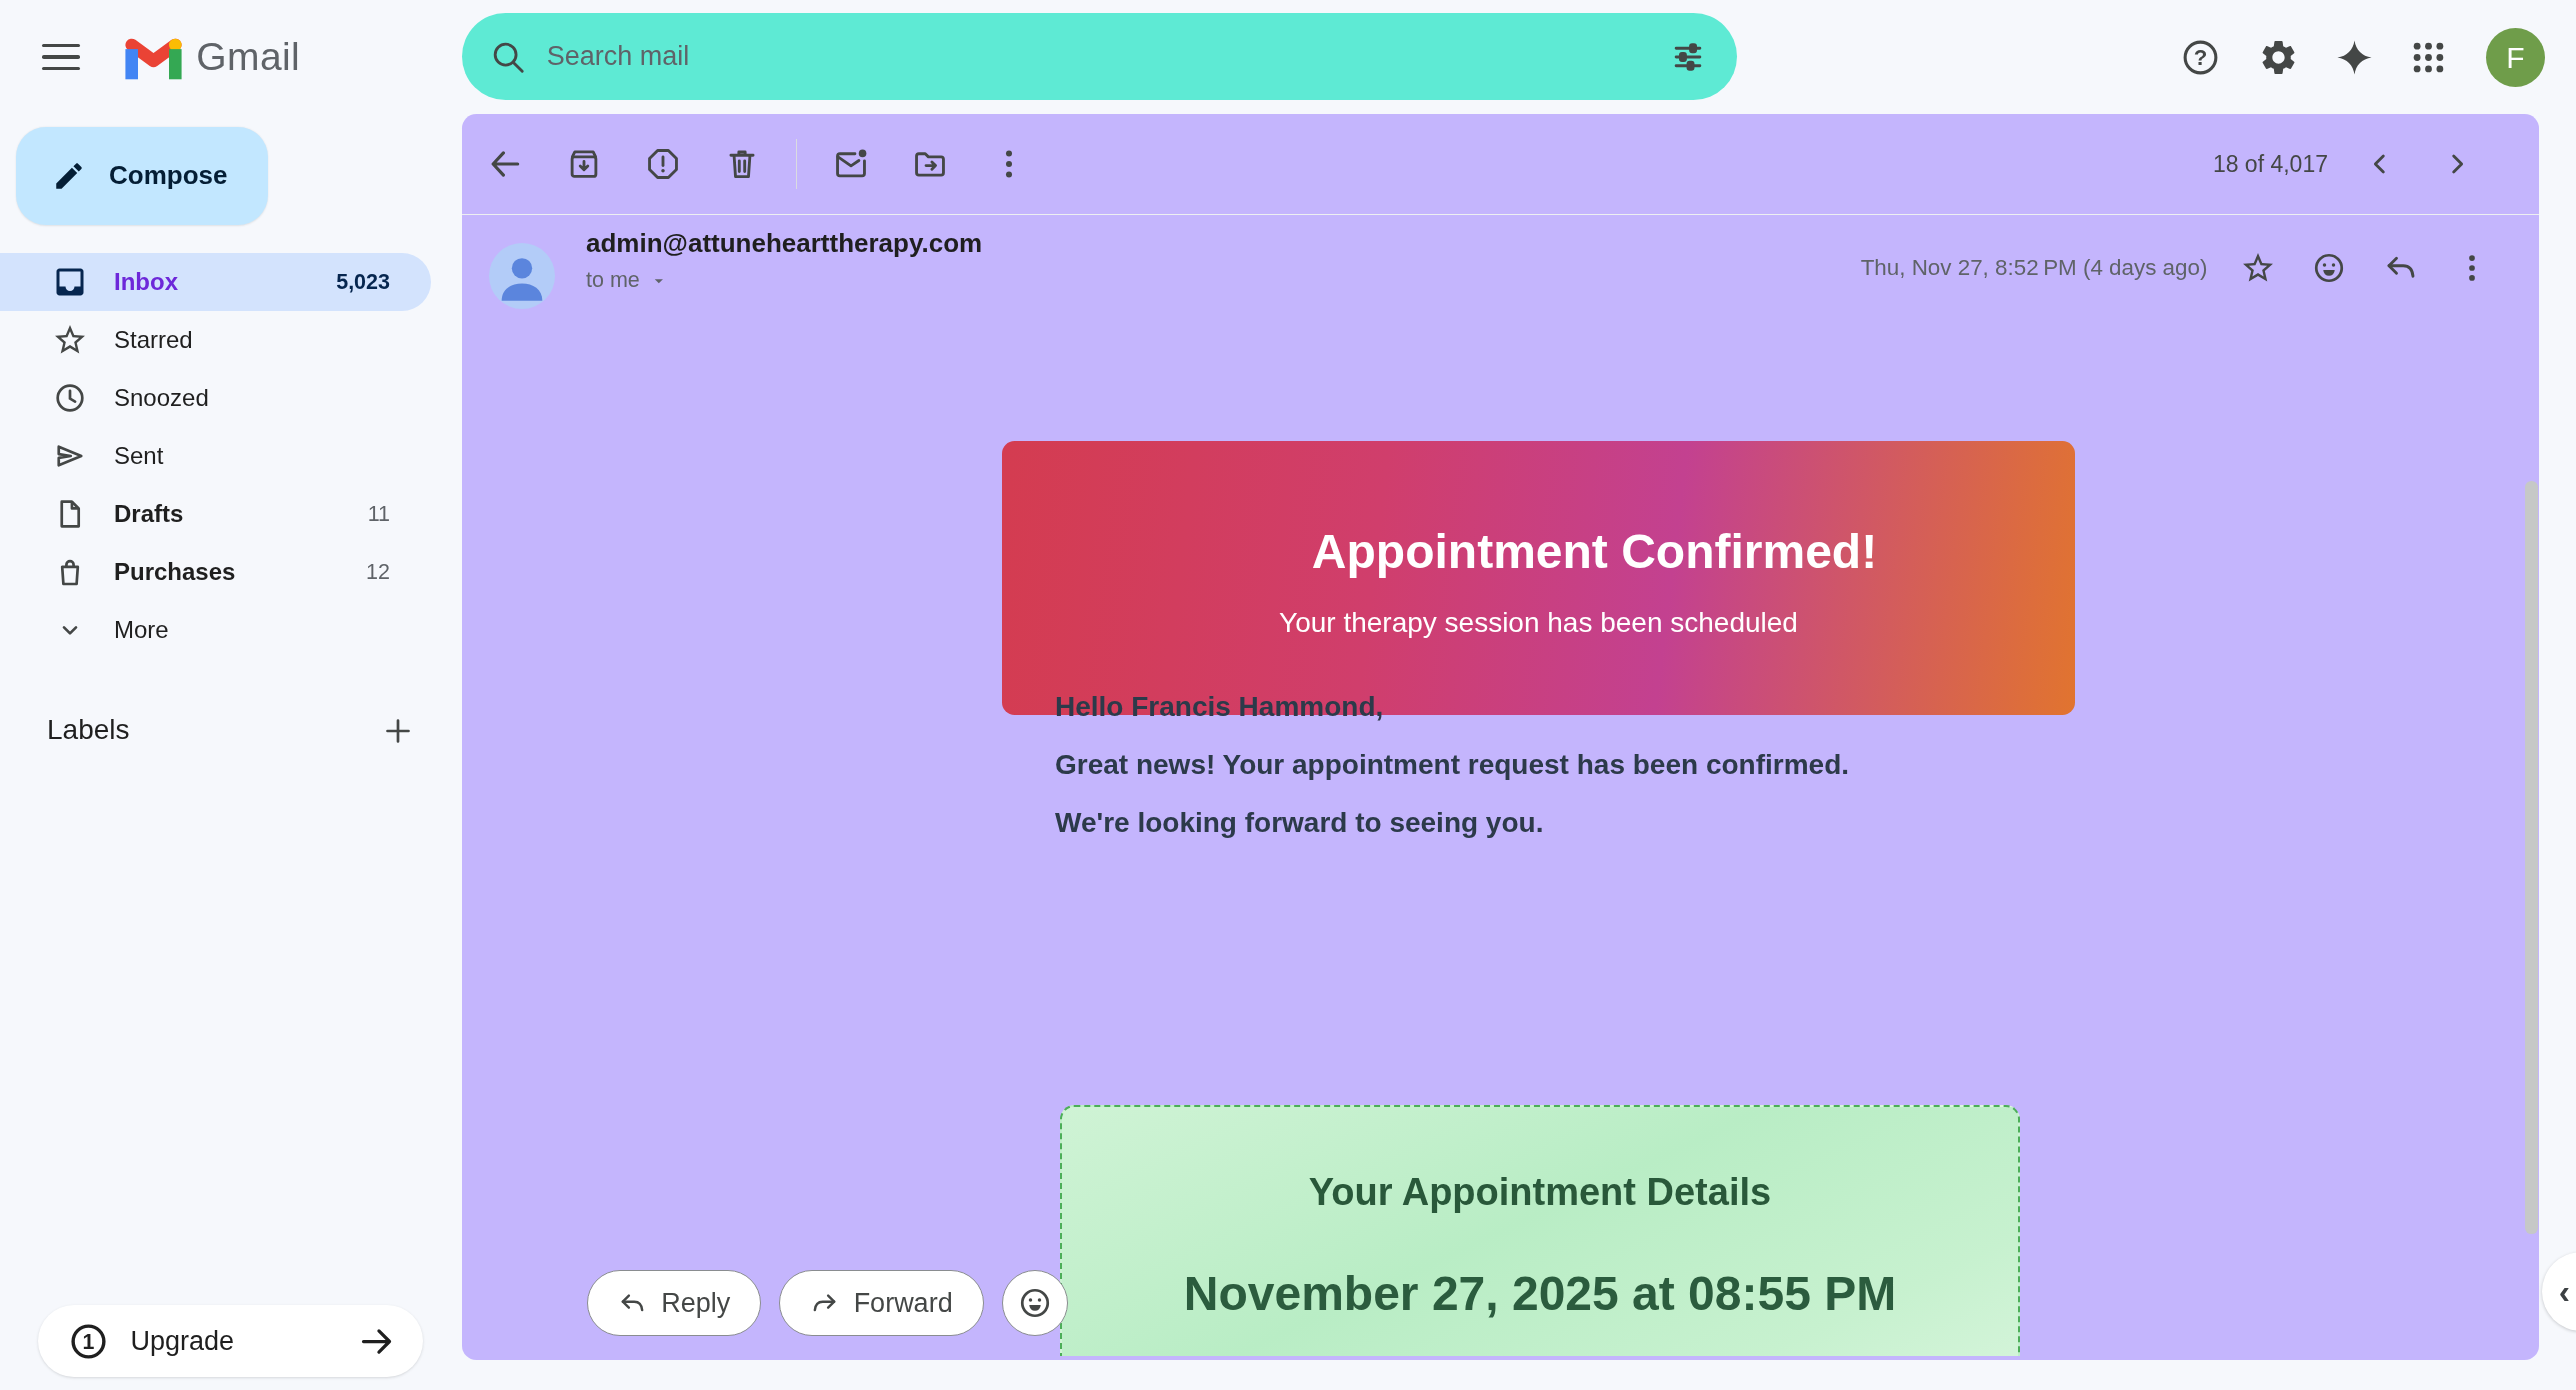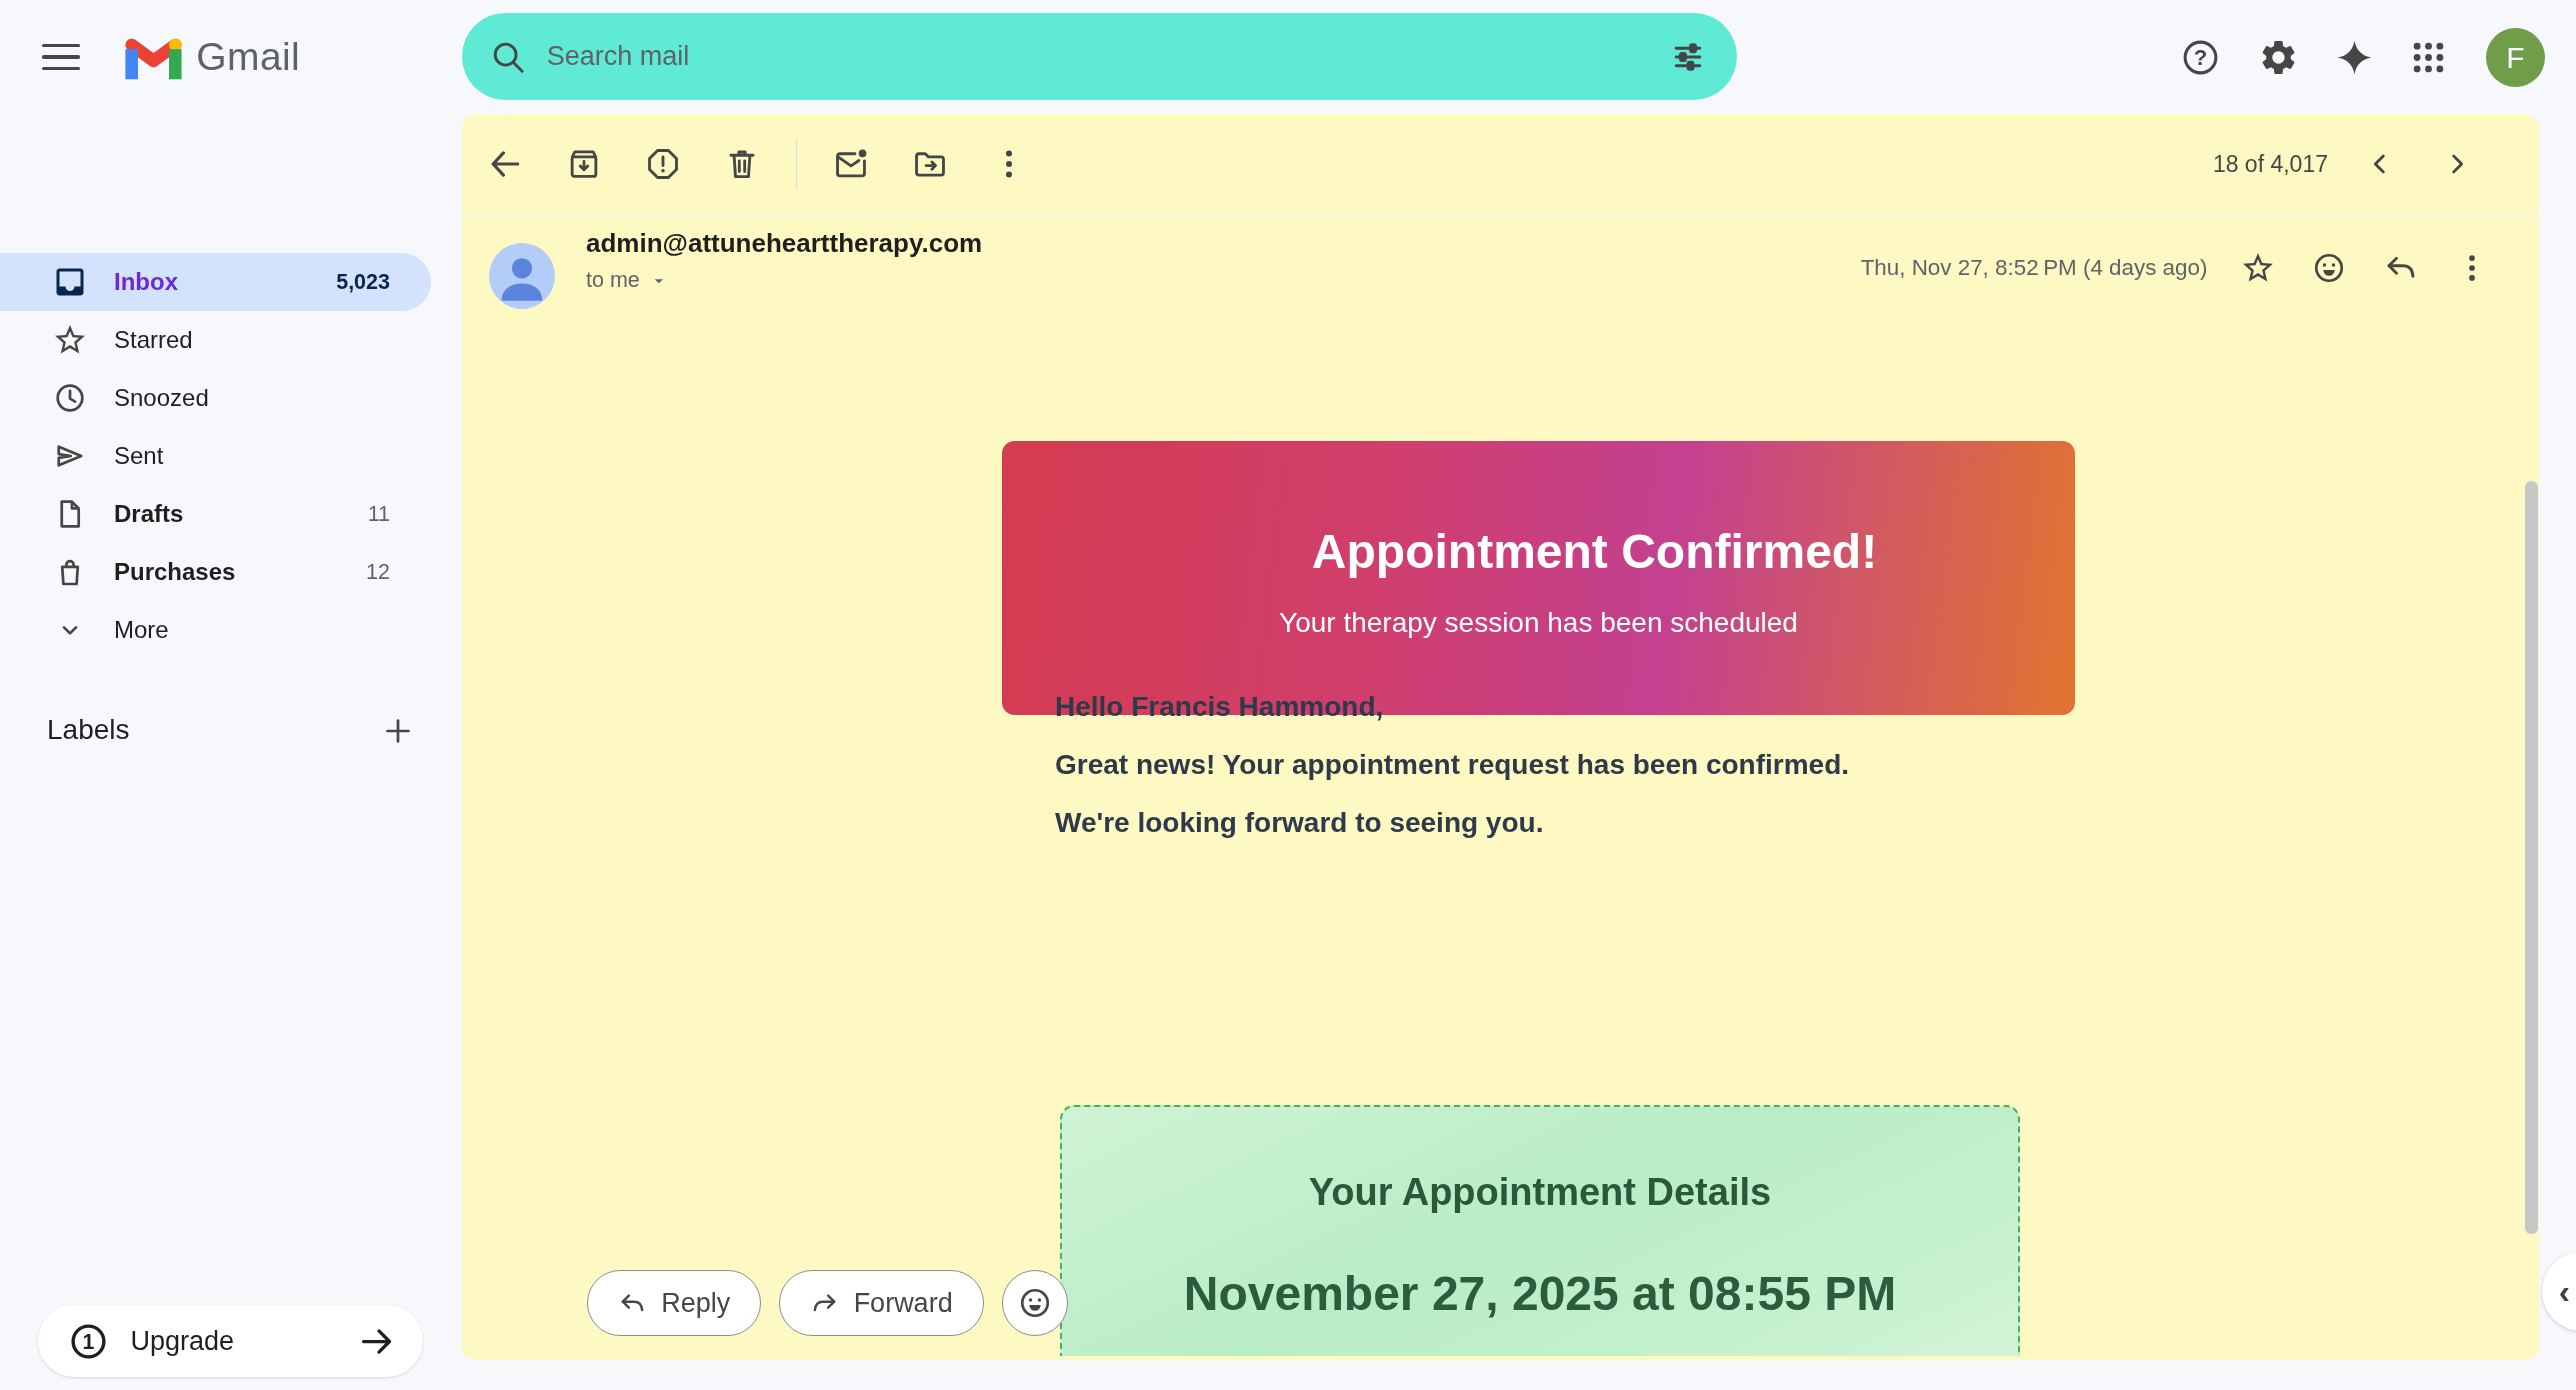--- a/index.html
+++ b/index.html
@@ -34,21 +34,21 @@
   .sb-row .cnt{margin-left:auto;margin-right:41px;font-size:21.5px;color:#5f6368;}
   .sb-row.selected .cnt{font-weight:700;color:#06264f;}
   #labels-head{position:absolute;left:0;top:586px;width:431px;height:59px;display:flex;align-items:center;}
   #labels-head .t{margin-left:47px;font-size:28px;color:#1f1f1f;}
   #labels-add{position:absolute;left:374px;top:7.2px;width:47px;height:47px;}
   #upgrade{left:38px;top:1191px;width:385px;height:72px;background:#ffffff;border-radius:36px;display:flex;align-items:center;box-shadow:0 0.9px 2.7px rgba(60,64,67,.18);}
   #upgrade .t{font-size:27px;color:#1f1f1f;margin-left:21.5px;}
   #upgrade .arrow{margin-left:auto;margin-right:27px;}
 
   
-  #pane{position:absolute;left:462px;top:114px;width:2077px;height:1246px;background:#fef9c3;border-radius:14.3px;overflow:hidden;}
+  #pane{position:absolute;left:462px;top:114px;width:2077px;height:1246px;background:#c4b5fd;border-radius:14.3px;overflow:hidden;}
   #mail-toolbar{position:absolute;left:0;top:0;width:2077px;height:100px;border-bottom:0.9px solid #edeff1;}
   #mail-toolbar .grp{position:absolute;left:18px;top:25px;display:flex;align-items:center;gap:29px;}
   .tb-divider{width:0.9px;height:50px;background:#dadce0;}
   #tb-right{position:absolute;right:0;top:0;height:100px;display:flex;align-items:center;gap:27px;padding-right:57px;}
   #tb-right .pos{font-size:23px;color:#444746;}
 
   #email-header{position:absolute;left:0;top:100px;width:2077px;height:130px;}
   #sender-avatar{position:absolute;left:27px;top:29px;width:66px;height:66px;border-radius:50%;background:#b3ccf8;overflow:hidden;}
   #sender-line{position:absolute;left:124px;top:14.3px;font-size:26px;font-weight:700;color:#1f1f1f;}
   #to-line{position:absolute;left:124px;top:54px;display:flex;align-items:center;gap:9px;font-size:21.5px;color:#5f6368;}
@@ -144,20 +144,26 @@
         <circle cx="12" cy="19" r="2.1"></circle>
         <circle cx="19" cy="19" r="2.1"></circle>
     </svg>
   </button>
   <div id="avatar" class="abs">
     <span>F</span>
   </div>
 </div>
 
 <div id="sidebar">
+  <div id="compose" class="abs">
+    <svg style="margin-left:36px;" width="34" height="34" viewBox="0 0 24 24">
+      <path fill="#041e35" d="M3 17.25V21h3.75L17.81 9.94l-3.75-3.75L3 17.25zM20.71 7.04c.39-.39.39-1.02 0-1.41l-2.34-2.34c-.39-.39-1.02-.39-1.41 0l-1.83 1.83 3.75 3.75 1.83-1.83z"></path>
+    </svg>
+    <span>Compose</span>
+  </div>
 
   <div class="abs" style="left:0;top:139px;">
     <div class="sb-row selected">
       <span class="ic">
         <svg width="36" height="36" viewBox="0 0 24 24">
             <path fill="#06264f" d="M19 3H5c-1.1 0-2 .9-2 2v14c0 1.1.9 2 2 2h14c1.1 0 2-.9 2-2V5c0-1.1-.9-2-2-2zm0 12h-4c0 1.66-1.35 3-3 3s-3-1.34-3-3H5V5h14v10z"></path>
           </svg>
       </span>
       <span class="lbl">Inbox</span>
       <span class="cnt">5,023</span>

